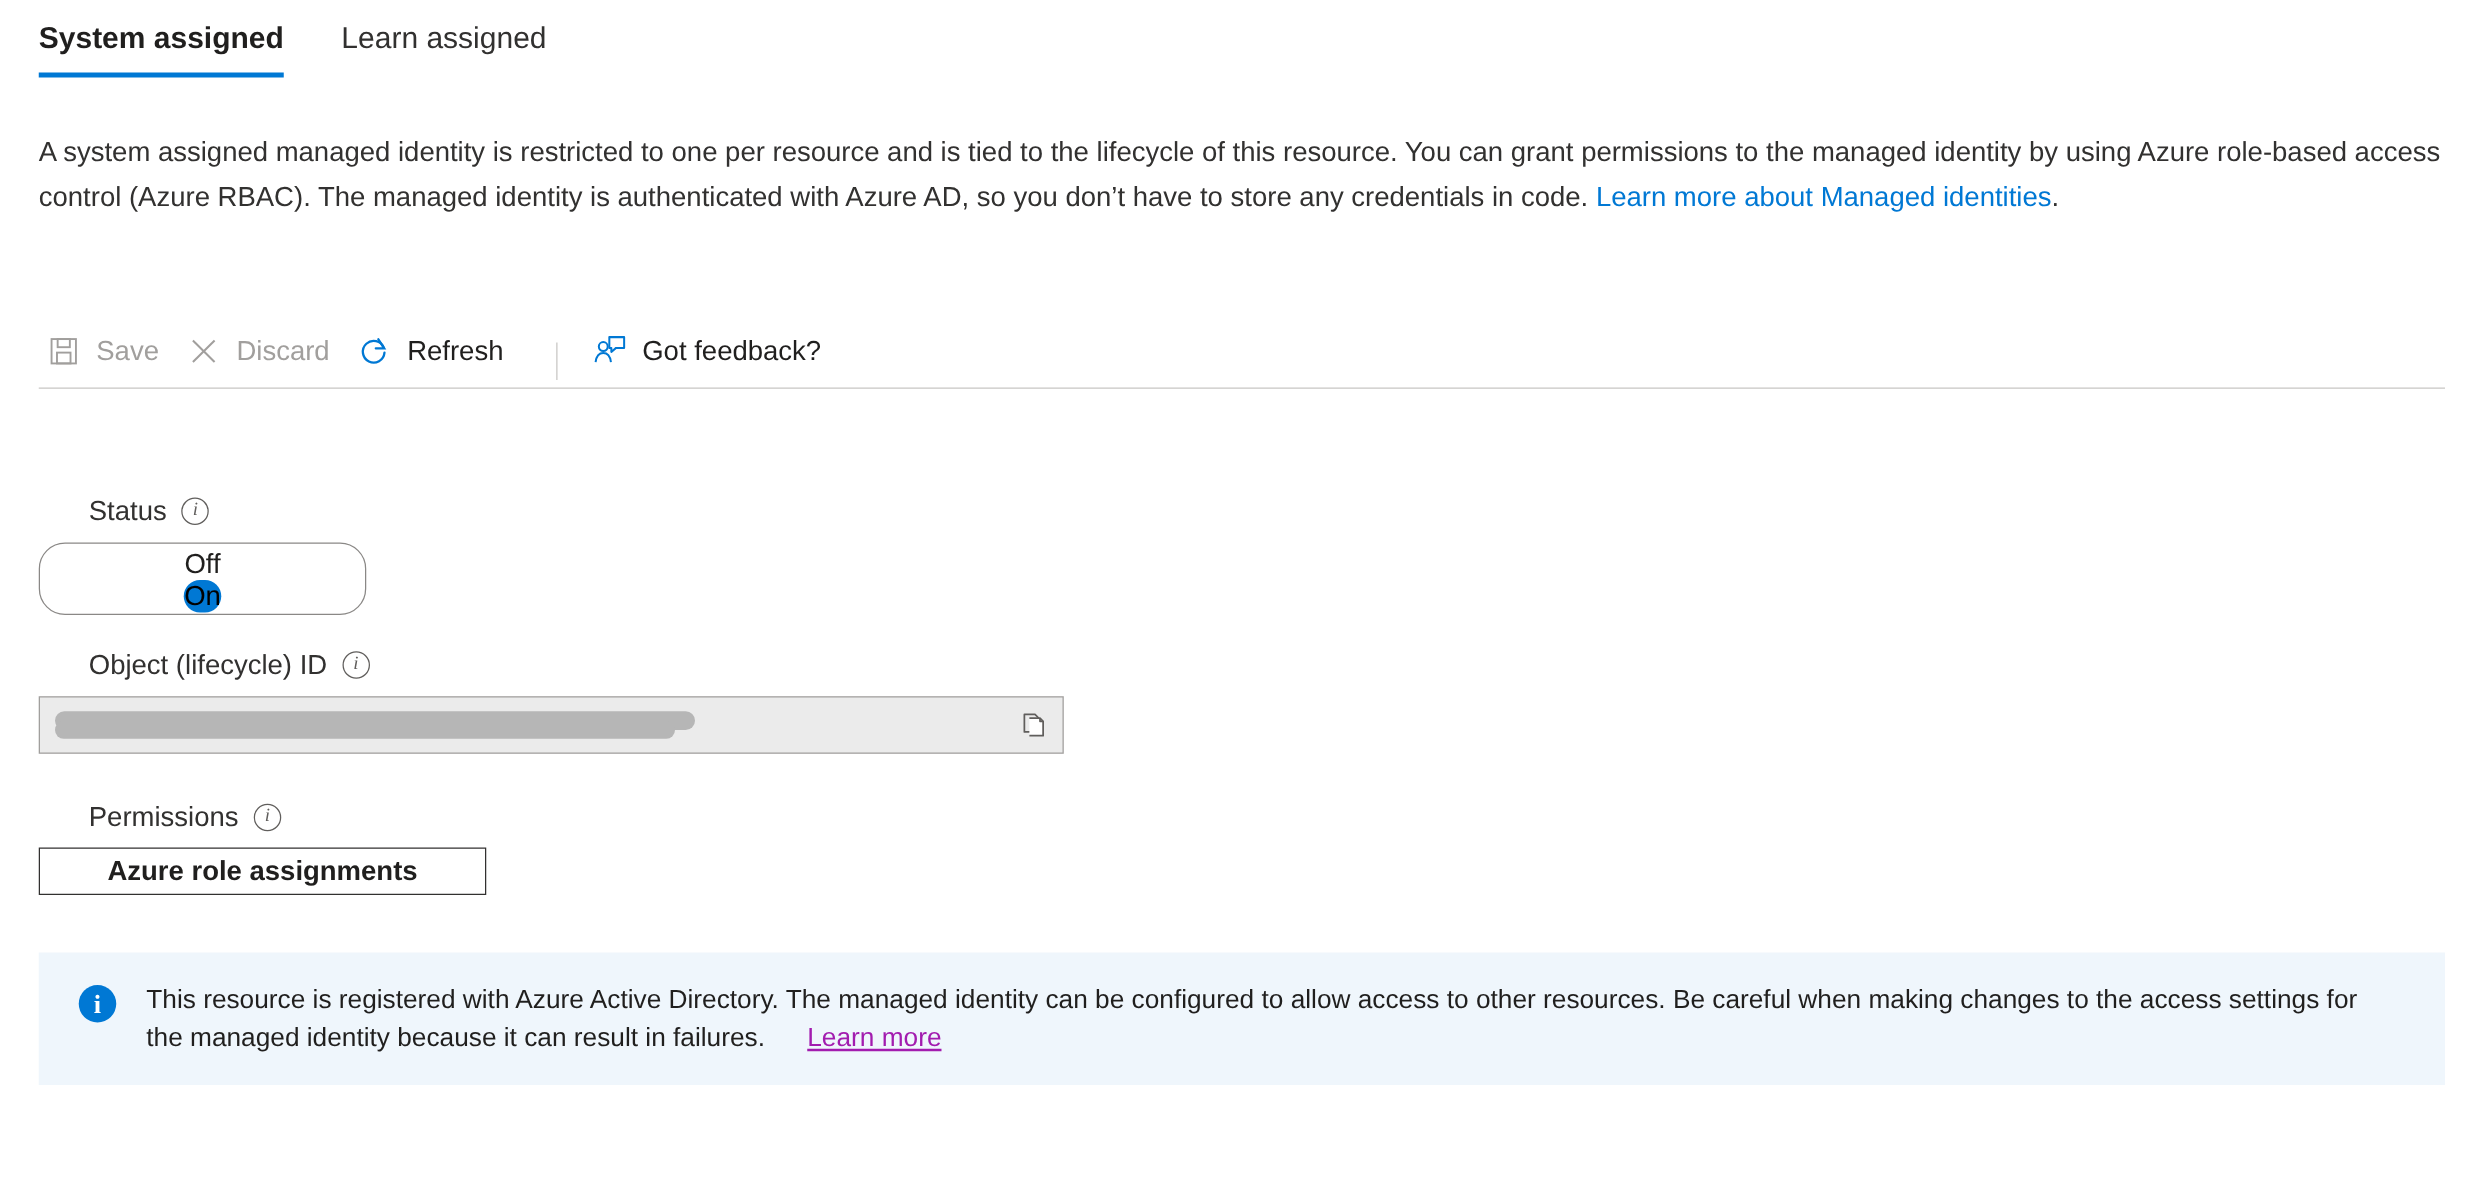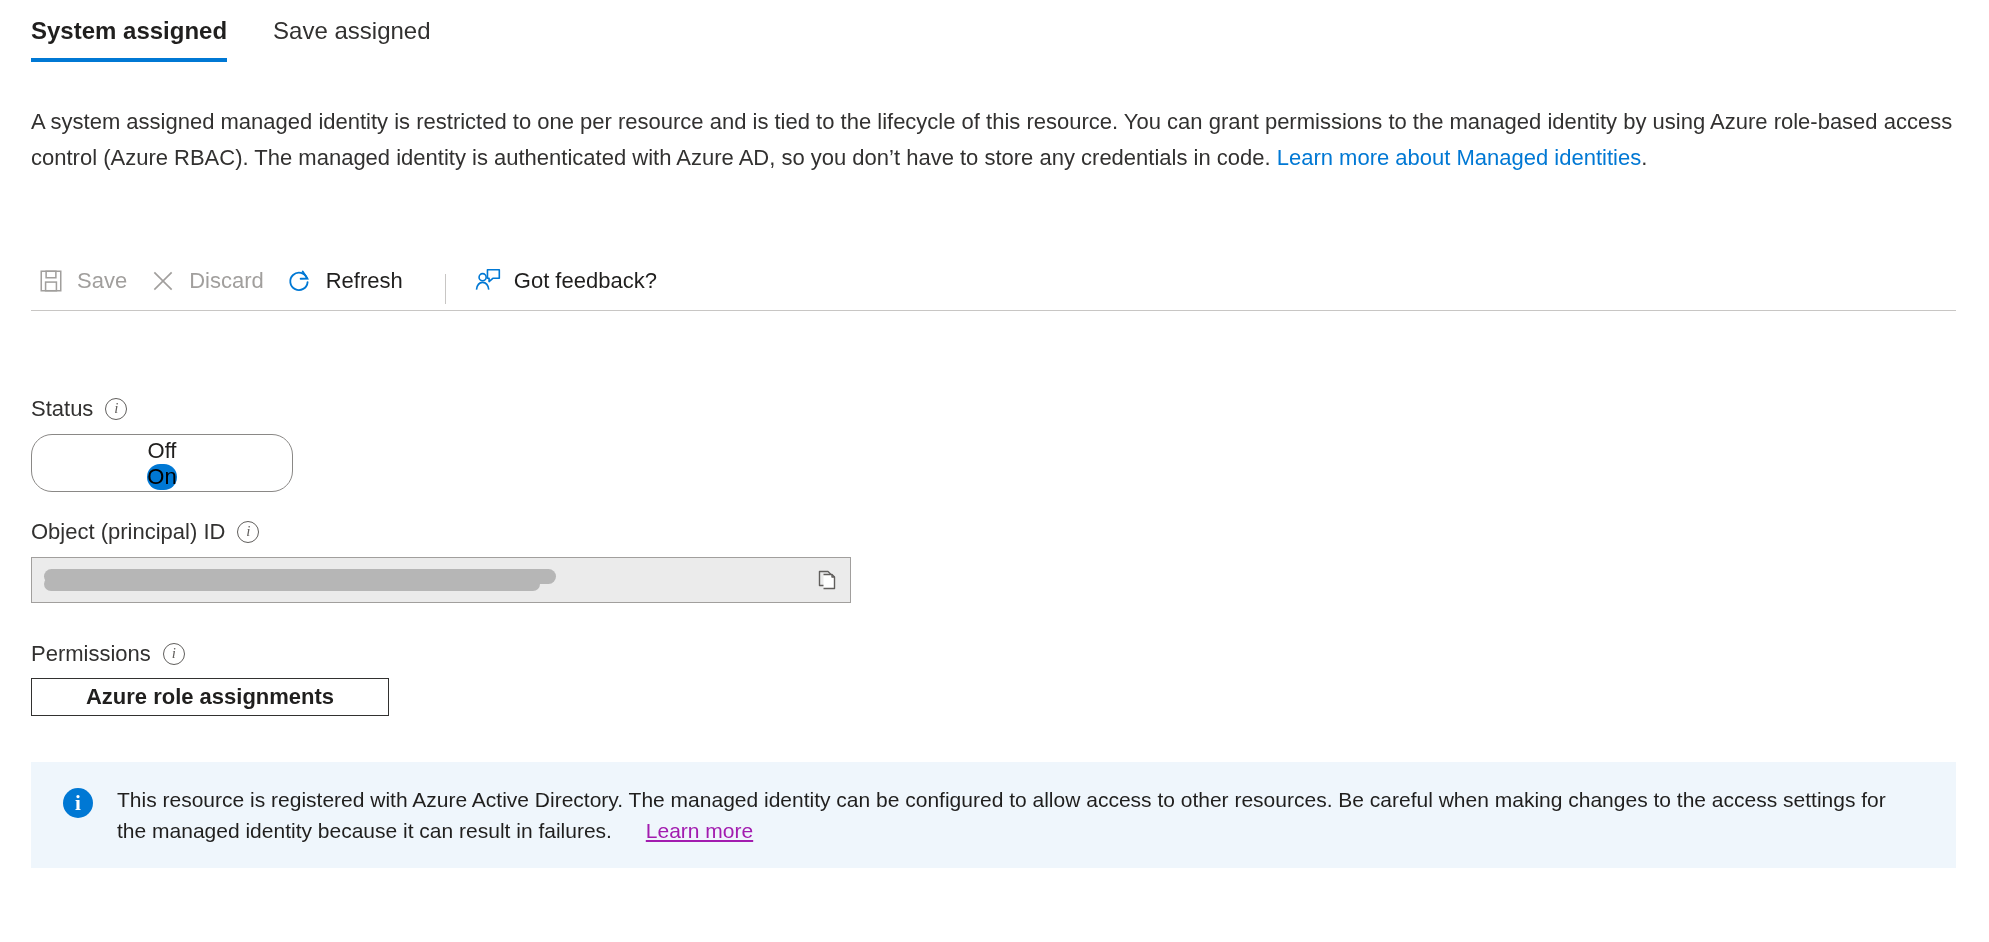--- a/index.html
+++ b/index.html
@@ -103,20 +103,21 @@
   
   .field-label {
     position: absolute;
     display: flex;
     align-items: center;
     gap: 12px;
     font-size: 22px;
     line-height: 26px;
     color: #323130;
     white-space: nowrap;
+    margin-left: 40px;
   }
   .info-icon {
     width: 22px;
     height: 22px;
     border-radius: 50%;
     border: 1.6px solid #605e5c;
     color: #605e5c;
     font-size: 15px;
     line-height: 19px;
     text-align: center;
@@ -268,21 +269,21 @@
 </head>
 <body>
 
 <div class="page">
 
   <div class="tabbar">
     <div class="tab selected">
       <span>System assigned</span>
     </div>
     <div class="tab">
-      <span>Save assigned</span>
+      <span>Learn assigned</span>
     </div>
   </div>
 
   <div class="description">
     <span>A system assigned managed identity is restricted to one per resource and is tied to the lifecycle of this resource. You can grant permissions to the managed identity by using Azure role-based access control (Azure RBAC). The managed identity is authenticated with Azure AD, so you don’t have to store any credentials in code. </span><a href="#">Learn more about Managed identities</a><span>.</span>
   </div>
 
   <div class="commandbar">
 
     <div class="cmd disabled">
@@ -336,21 +337,21 @@
   <div class="field-label status-label">
     <span>Status</span>
     <span class="info-icon">i</span>
   </div>
   <div class="toggle">
     <div class="toggle-opt">Off</div>
     <div class="toggle-opt active">On</div>
   </div>
 
   <div class="field-label objid-label">
-    <span>Object (principal) ID</span>
+    <span>Object (lifecycle) ID</span>
     <span class="info-icon">i</span>
   </div>
   <div class="objid-box">
     <div class="objid-value"></div>
     <div class="copy-btn">
       <svg width="24" height="24" viewBox="0 0 24 24" fill="none" stroke="#605e5c" stroke-width="1.4" stroke-linejoin="round">
         <path d="M4.5 3.5 H13 L15.5 6 V17.5 H4.5 Z"></path>
         <path d="M8.5 20.5 H19.5 V9 L17 6.5 H8.5" fill="#ffffff"></path>
         <path d="M17 6.5 V9 H19.5"></path>
       </svg>

